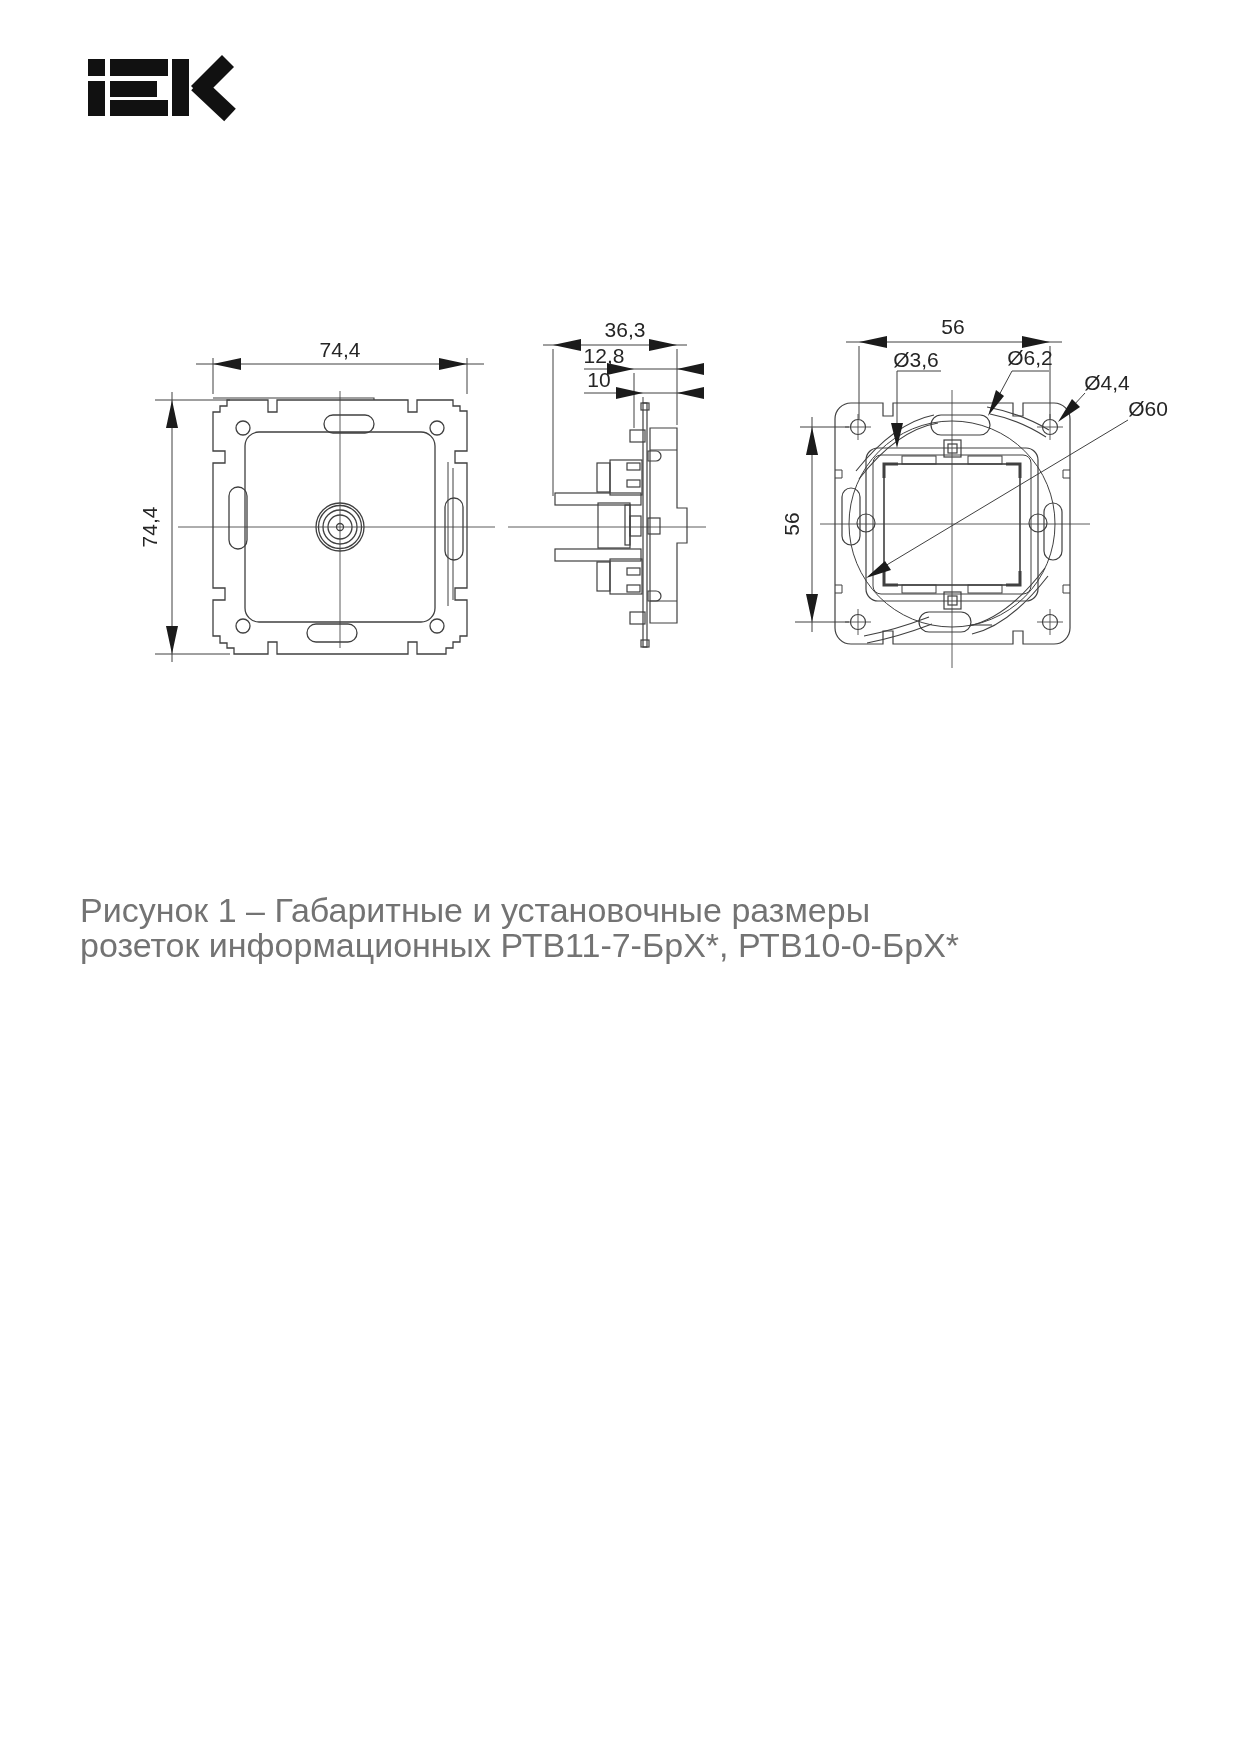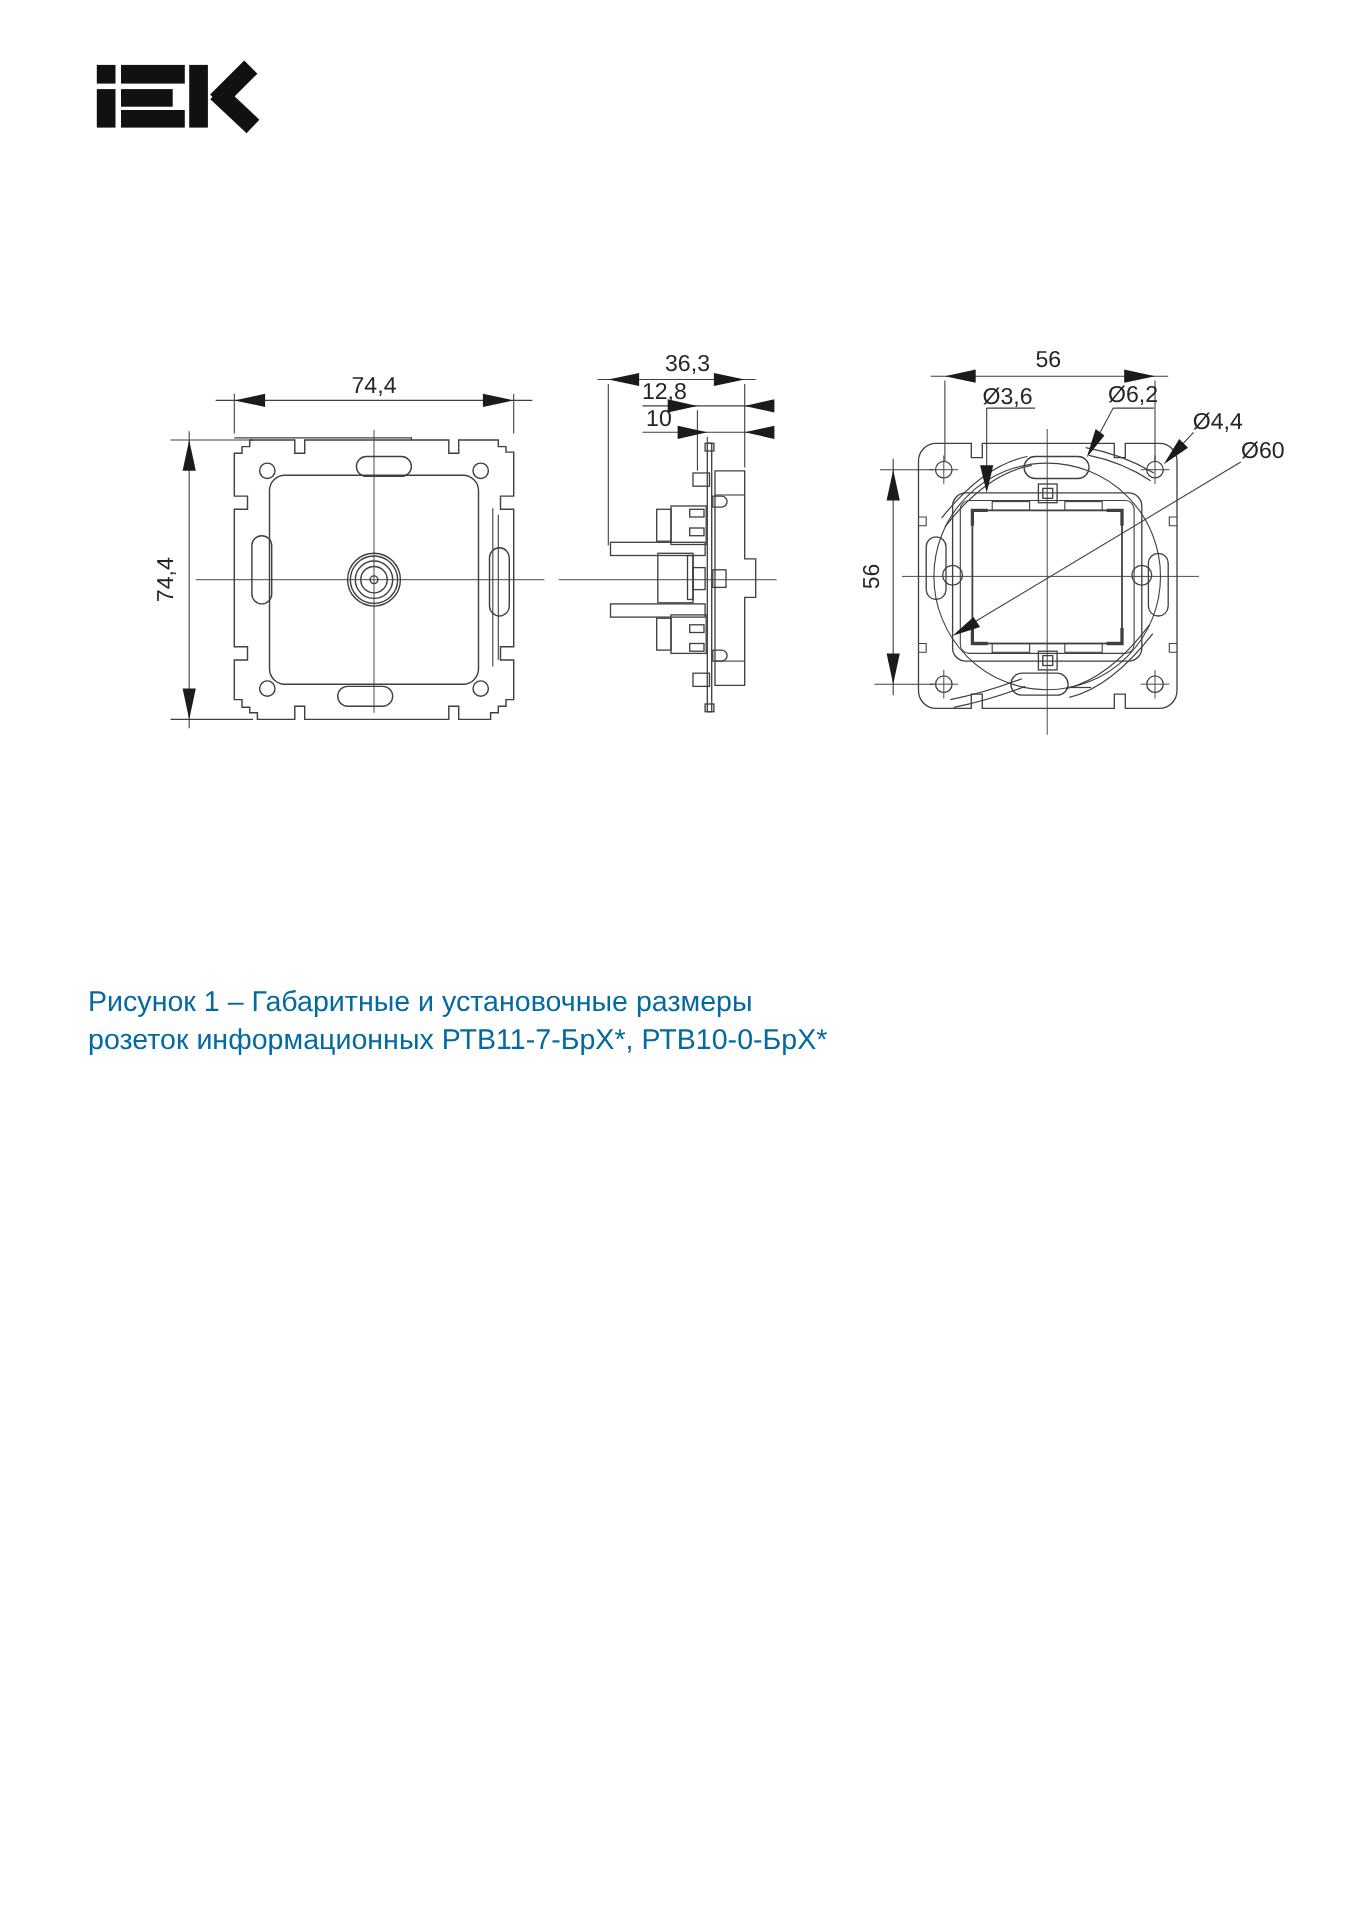--- a/index.html
+++ b/index.html
@@ -13,23 +13,23 @@
   #drawing-svg{position:absolute;left:0;top:0;}
   .dim-text{
     font-family:"Liberation Sans", sans-serif;
     font-size:21px;
     fill:#252525;
   }
   #caption{
     position:absolute;
     left:80px;top:893px;
     width:640px;
-    font-size:26px;
+    font-size:34px;
     line-height:35px;
-    color:#0369a1;
+    color:#737373;
     letter-spacing:0px;
   }
   #caption div{white-space:nowrap;}
 </style>
 </head>
 <body>
 
 <div id="page">
 
 <svg id="drawing-svg" width="1245" height="1747" viewBox="0 0 1245 1747">

